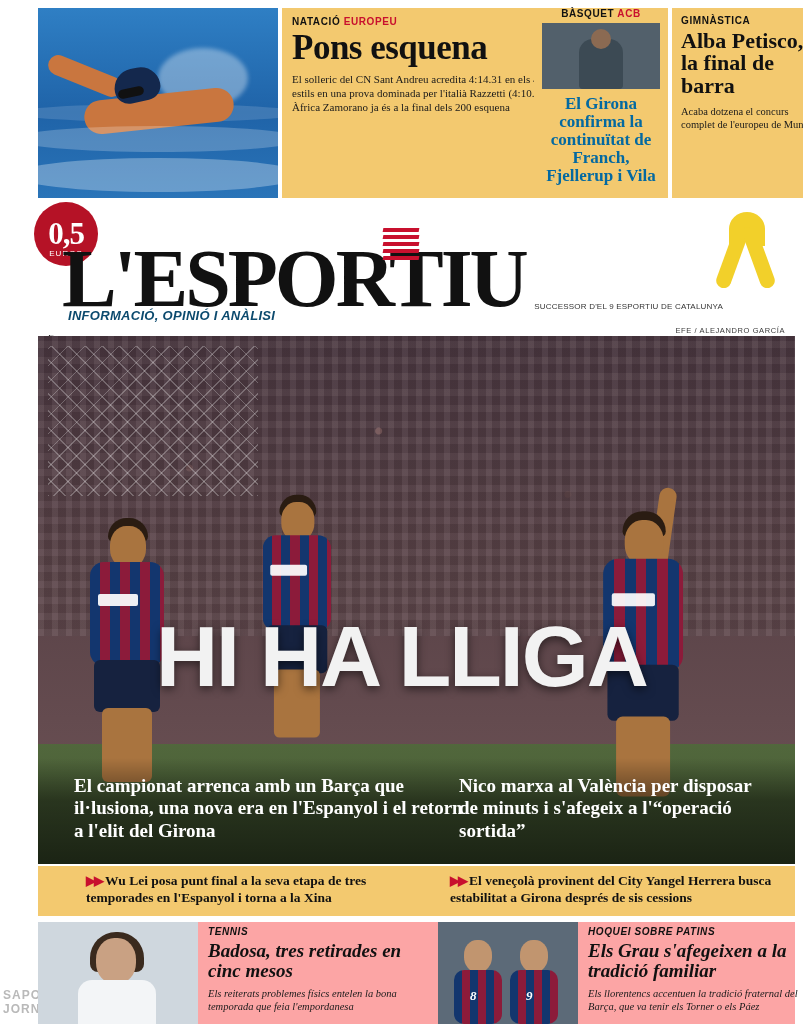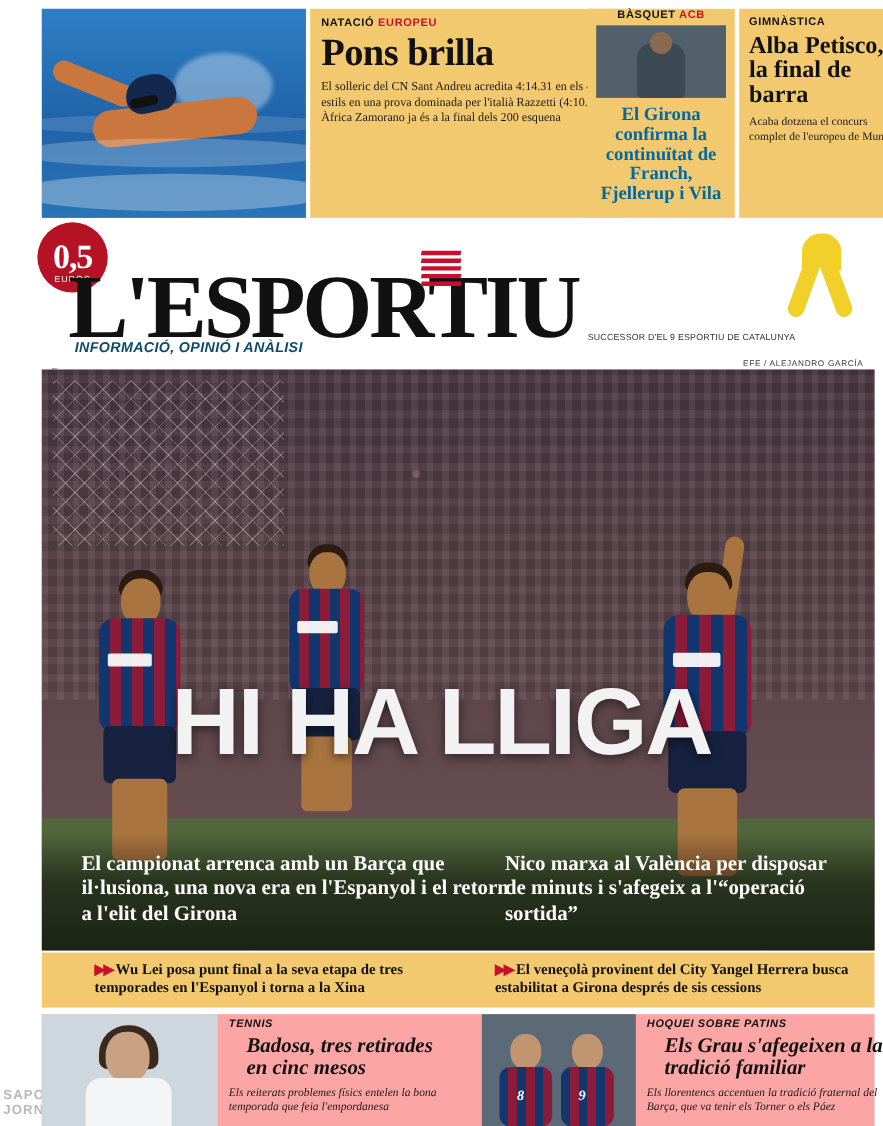--- a/index.html
+++ b/index.html
@@ -106,21 +106,21 @@
   .bul1{left:48px;width:350px;}
   .bul2{left:412px;width:360px;}
 
   
   .bottom{position:absolute;left:38px;top:922px;width:757px;height:102px;background:#fca5a5;font-style:italic;}
   .bb{position:absolute;top:0;height:102px;box-sizing:border-box;}
   .bb-photo1{left:0;width:160px;background:#cfd7de;overflow:hidden;}
   .bb-text1{left:164px;width:210px;padding:4px 6px 0 6px;}
   .bb-photo2{left:400px;width:140px;background:#5c6a78;overflow:hidden;}
   .bb-text2{left:544px;width:250px;padding:4px 6px 0 6px;}
-  .hl-bot{font-family:"Liberation Serif",serif;font-weight:bold;font-size:19px;line-height:1.04;color:#111;margin:2px 0 6px 16px;}
+  .hl-bot{font-family:"Liberation Serif",serif;font-weight:bold;font-size:19px;line-height:1.04;color:#111;margin:2px 0 6px 0;}
   .tennis-fig{position:absolute;left:34px;top:10px;width:90px;height:92px;}
   .tennis-fig .h{position:absolute;left:24px;top:6px;width:40px;height:46px;border-radius:46%;background:#c9a183;}
   .tennis-fig .hair{position:absolute;left:18px;top:0;width:54px;height:40px;border-radius:26px 26px 8px 8px;background:#3a2a1e;}
   .tennis-fig .b{position:absolute;left:6px;top:48px;width:78px;height:54px;background:#f3f5f7;border-radius:14px 14px 0 0;}
   .hoq-fig{position:absolute;left:8px;top:8px;width:124px;height:94px;}
   .hoq-fig .kid{position:absolute;top:10px;width:52px;height:84px;}
   .hoq-fig .kid .hd{position:absolute;left:12px;top:0;width:28px;height:32px;border-radius:46%;background:#c1956f;}
   .hoq-fig .kid .sh{position:absolute;left:2px;top:30px;width:48px;height:54px;border-radius:10px;background:repeating-linear-gradient(90deg,#13366e 0 8px,#8c1b3a 8px 16px);}
   .hoq-fig .kid .num{position:absolute;left:18px;top:48px;color:#fff;font-weight:bold;font-size:13px;font-family:"Liberation Serif",serif;}
   .k1{left:6px;} .k2{left:62px;}
@@ -149,21 +149,21 @@
         <div class="wave w2"></div>
       </div>
     </div>
 
     <div class="panel p-swim-text">
       <div class="kicker">
         <span>NATACIÓ</span>
         <span class="red">EUROPEU</span>
       </div>
       <div class="hl-big">
-        <div>Pons brilla</div>
+        <div>Pons esquena</div>
       </div>
       <div class="body-sm">El solleric del CN Sant Andreu acredita 4:14.31 en els 400 estils en una prova dominada per l'italià Razzetti (4:10.60), i Àfrica Zamorano ja és a la final dels 200 esquena</div>
     </div>
 
     <div class="panel p-bq">
       <div class="kicker center">
         <span>BÀSQUET</span>
         <span class="red">ACB</span>
       </div>
       <div class="bq-photo">

